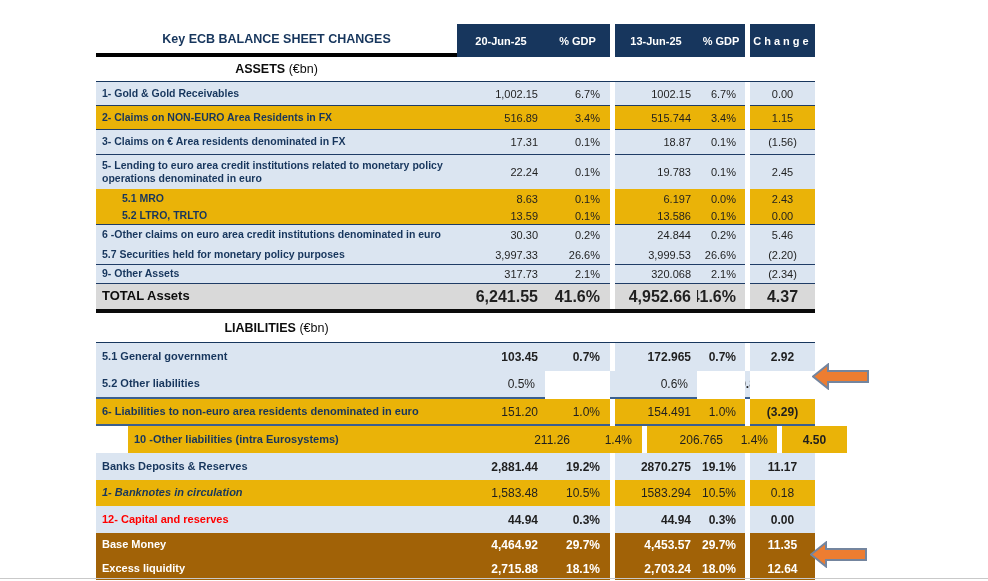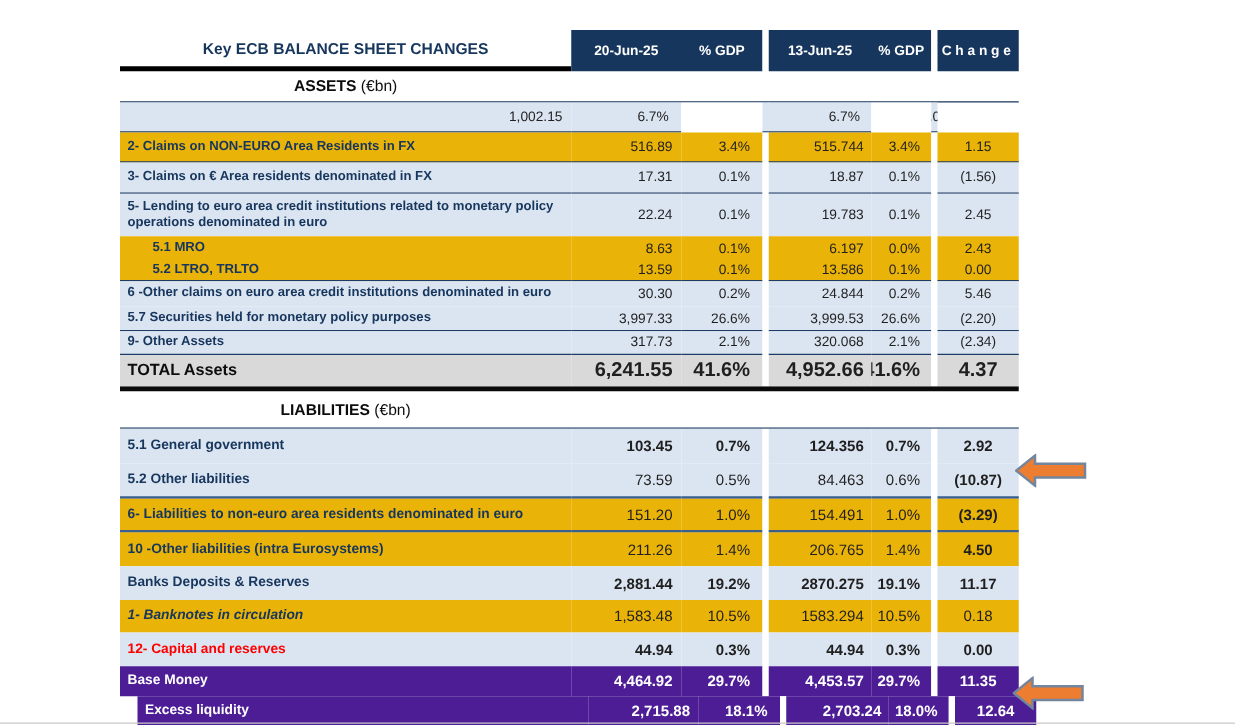--- a/index.html
+++ b/index.html
@@ -35,21 +35,21 @@
   .lbl.italic { font-style:italic; }
   .num { justify-content:flex-end; font-size:11px; color:#1f1f1f; }
   .v1 { padding-right:7px; } .p1 { padding-right:10px; }
   .v2 { padding-right:6px; } .p2 { padding-right:9px; }
   .chg { justify-content:center; padding-right:0; }
   .bold { font-weight:bold; }
 
   .bg-blue { background:#dbe5f1; }
   .bg-white { background:#eab308; }
   .bg-gray { background:#d9d9d9; }
-  .bg-navy { background:#4c1d95; }
+  .bg-navy { background:#a16207; }
 
   .bb-a { border-bottom:1.5px solid #1f3c66; }
   .bb-l { border-bottom:2px solid #3a5f8f; }
 
   .row.total .lbl { font-size:13px; color:#0d0d0d; font-weight:bold; }
   .row.total .num { font-weight:bold; font-size:16px; }
   .row.navyrow .lbl { color:#fff; font-size:12.5px; }
   .row.navyrow .num { color:#fff; font-weight:bold; }
   .row.liab .lbl { font-size:11px; }
   .row.liab .num { font-size:12px; }
@@ -85,20 +85,21 @@
     </div>
 
     <div class="section-title-row">
       <div class="section-title">
         <b>ASSETS</b>&nbsp;<span>(€bn)</span>
       </div>
     </div>
 
     <div id="assets-rows">
         <div class="row" style="height: 24px;">
+          <div class="cell lbl bg-blue bb-a">1- Gold &amp; Gold Receivables</div>
           <div class="cell num v1 bg-blue bb-a">1,002.15</div>
           <div class="cell num p1 bg-blue bb-a">6.7%</div>
           <div class="cell gap"></div>
           <div class="cell num v2 bg-blue bb-a">1002.15</div>
           <div class="cell num p2 bg-blue bb-a">6.7%</div>
           <div class="cell gap"></div>
           <div class="cell num chg bg-blue bb-a">0.00</div>
         </div>
         <div class="row" style="height: 24px;">
           <div class="cell lbl bg-white bb-a">2- Claims on NON-EURO Area Residents in FX</div>
@@ -200,46 +201,45 @@
         <b>LIABILITIES</b>&nbsp;<span>(€bn)</span>
       </div>
     </div>
 
     <div id="liab-rows">
         <div class="row liab" style="height: 28px;">
           <div class="cell lbl bg-blue">5.1 General government</div>
           <div class="cell num v1 bg-blue bold">103.45</div>
           <div class="cell num p1 bg-blue bold">0.7%</div>
           <div class="cell gap"></div>
-          <div class="cell num v2 bg-blue bold">124.356</div>
+          <div class="cell num v2 bg-blue bold">172.965</div>
           <div class="cell num p2 bg-blue bold">0.7%</div>
           <div class="cell gap"></div>
           <div class="cell num chg bg-blue bold">2.92</div>
         </div>
         <div class="row liab" style="height: 28px;">
           <div class="cell lbl bg-blue bb-l">5.2 Other liabilities</div>
-          <div class="cell num v1 bg-blue bb-l">73.59</div>
           <div class="cell num p1 bg-blue bb-l">0.5%</div>
           <div class="cell gap"></div>
           <div class="cell num v2 bg-blue bb-l">84.463</div>
           <div class="cell num p2 bg-blue bb-l">0.6%</div>
           <div class="cell gap"></div>
           <div class="cell num chg bg-blue bb-l bold">(10.87)</div>
         </div>
         <div class="row liab" style="height: 27px;">
           <div class="cell lbl bg-white bb-l">6- Liabilities to non-euro area residents denominated in euro</div>
           <div class="cell num v1 bg-white bb-l">151.20</div>
           <div class="cell num p1 bg-white bb-l">1.0%</div>
           <div class="cell gap"></div>
           <div class="cell num v2 bg-white bb-l">154.491</div>
           <div class="cell num p2 bg-white bb-l">1.0%</div>
           <div class="cell gap"></div>
           <div class="cell num chg bg-white bb-l bold">(3.29)</div>
         </div>
-        <div class="row liab" style="height: 27px;">
+        <div class="row liab" style="height: 27px; margin-left: 32px;">
           <div class="cell lbl bg-white">10 -Other liabilities (intra Eurosystems)</div>
           <div class="cell num v1 bg-white">211.26</div>
           <div class="cell num p1 bg-white">1.4%</div>
           <div class="cell gap"></div>
           <div class="cell num v2 bg-white">206.765</div>
           <div class="cell num p2 bg-white">1.4%</div>
           <div class="cell gap"></div>
           <div class="cell num chg bg-white bold">4.50</div>
         </div>
         <div class="row liab" style="height: 27px;">
@@ -275,21 +275,21 @@
         <div class="row navyrow liab" style="height: 24px;">
           <div class="cell lbl bg-navy">Base Money</div>
           <div class="cell num v1 bg-navy">4,464.92</div>
           <div class="cell num p1 bg-navy">29.7%</div>
           <div class="cell gap"></div>
           <div class="cell num v2 bg-navy">4,453.57</div>
           <div class="cell num p2 bg-navy">29.7%</div>
           <div class="cell gap"></div>
           <div class="cell num chg bg-navy">11.35</div>
         </div>
-        <div class="row navyrow liab" style="height: 23px; margin-left: 14px;">
+        <div class="row navyrow liab" style="height: 23px;">
           <div class="cell lbl bg-navy">Excess liquidity</div>
           <div class="cell num v1 bg-navy">2,715.88</div>
           <div class="cell num p1 bg-navy">18.1%</div>
           <div class="cell gap"></div>
           <div class="cell num v2 bg-navy">2,703.24</div>
           <div class="cell num p2 bg-navy">18.0%</div>
           <div class="cell gap"></div>
           <div class="cell num chg bg-navy">12.64</div>
         </div>
       </div>

